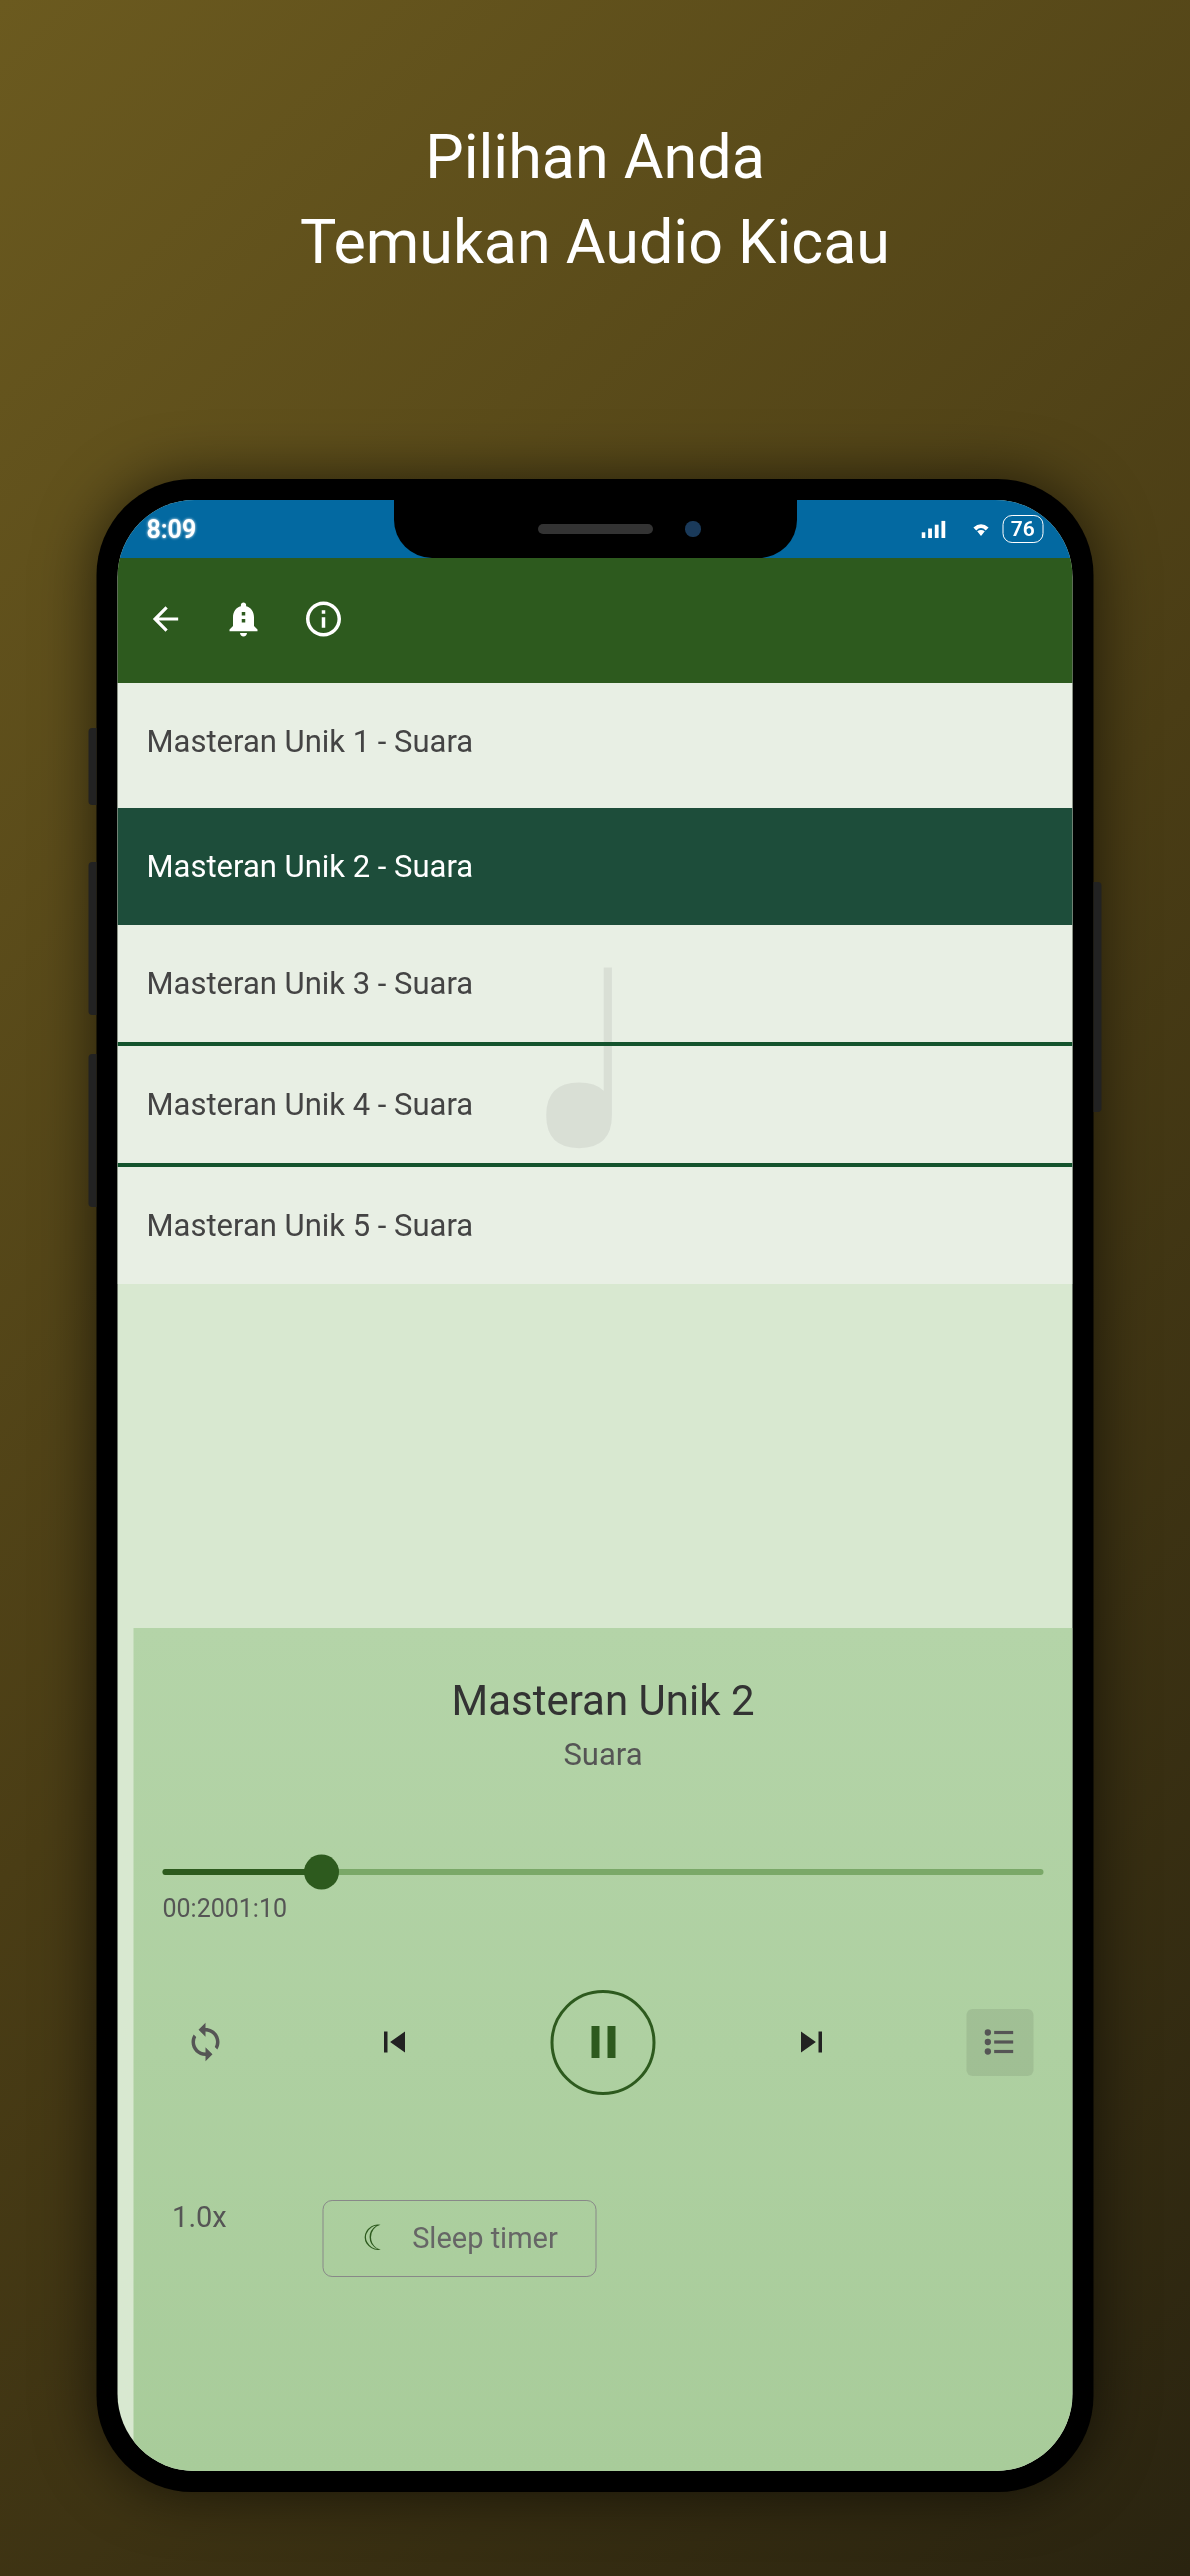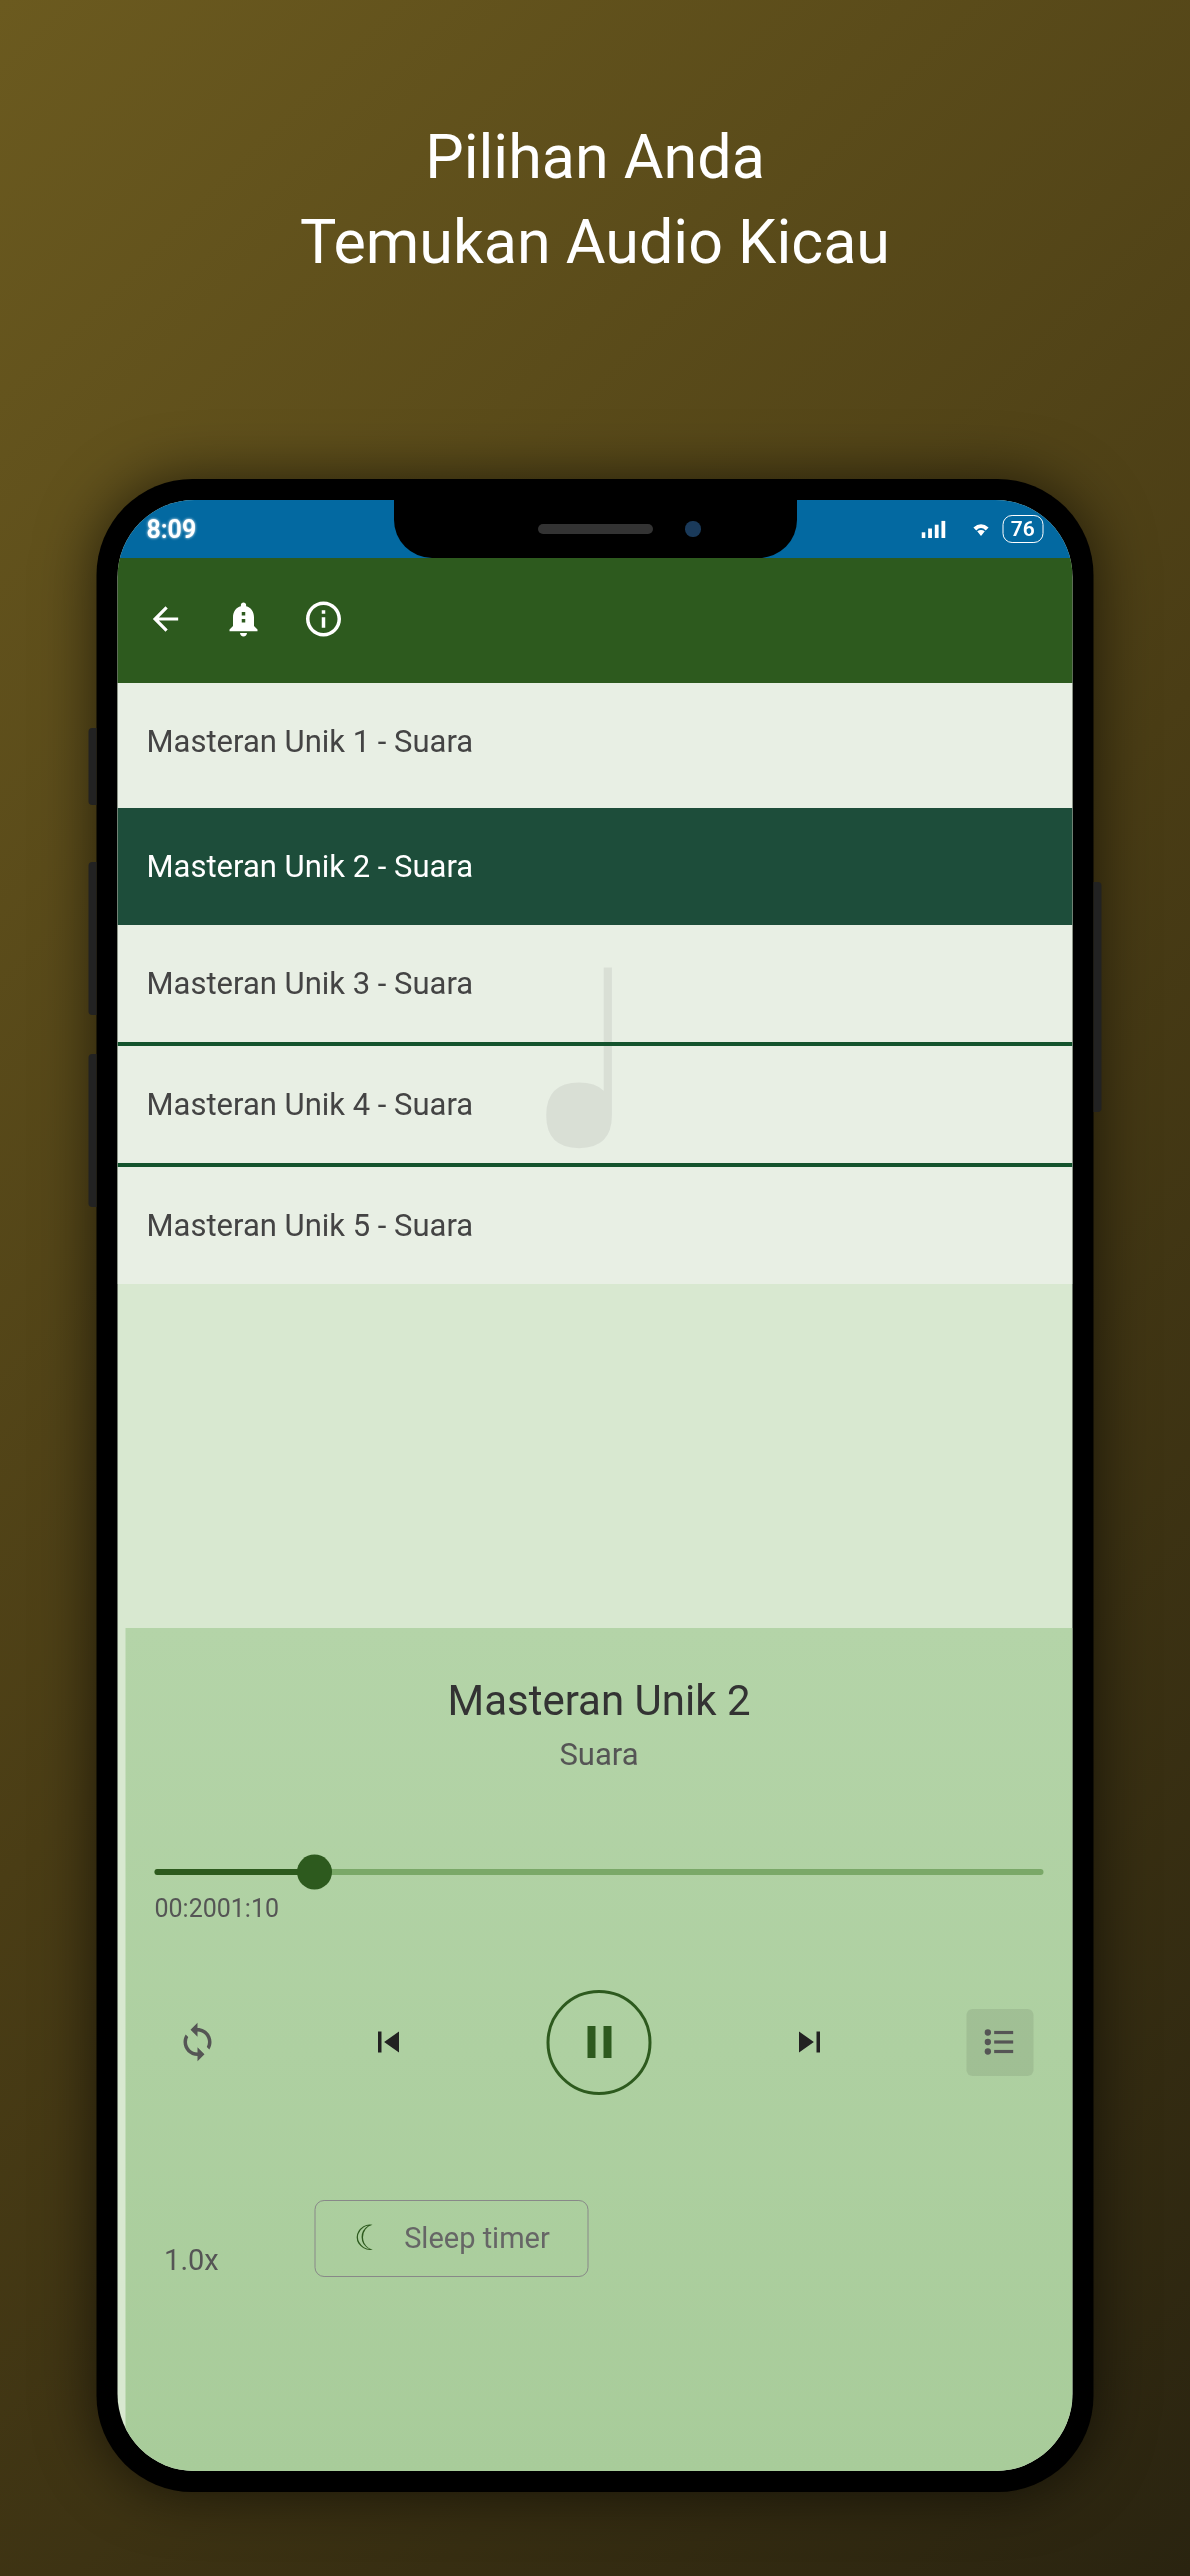--- a/index.html
+++ b/index.html
@@ -119,21 +119,21 @@
 }
 .track-item.active {
   background: #1d4d3a;
   color: #fff;
   border-bottom: none;
 }
 .track-item.first { border-bottom: none; padding-bottom: 48px; }
 .player-panel {
   position: absolute;
   bottom: 0;
-  left: 8px;
+  left: 16px;
   right: 0;
   height: 843px;
   background: linear-gradient(180deg, #b4d4a8 0%, #a8cc9a 100%);
   padding: 38px 29px;
   text-align: center;
 }
 .now-playing-title {
   font-size: 42px;
   color: #333;
   font-weight: 400;
@@ -200,21 +200,21 @@
   border-radius: 50%;
 }
 .list-btn {
   width: 67px;
   height: 67px;
   background: rgba(0,0,0,0.08);
   border-radius: 5.8px;
 }
 .bottom-row {
   display: flex;
-  align-items: flex-end;
+  align-items: flex-start;
   margin-top: 105px;
   gap: 96px;
   padding: 0 9.6px;
 }
 .speed-label {
   font-size: 29px;
   color: #555;
 }
 .sleep-timer-btn {
   border: 1.9px solid #888;

